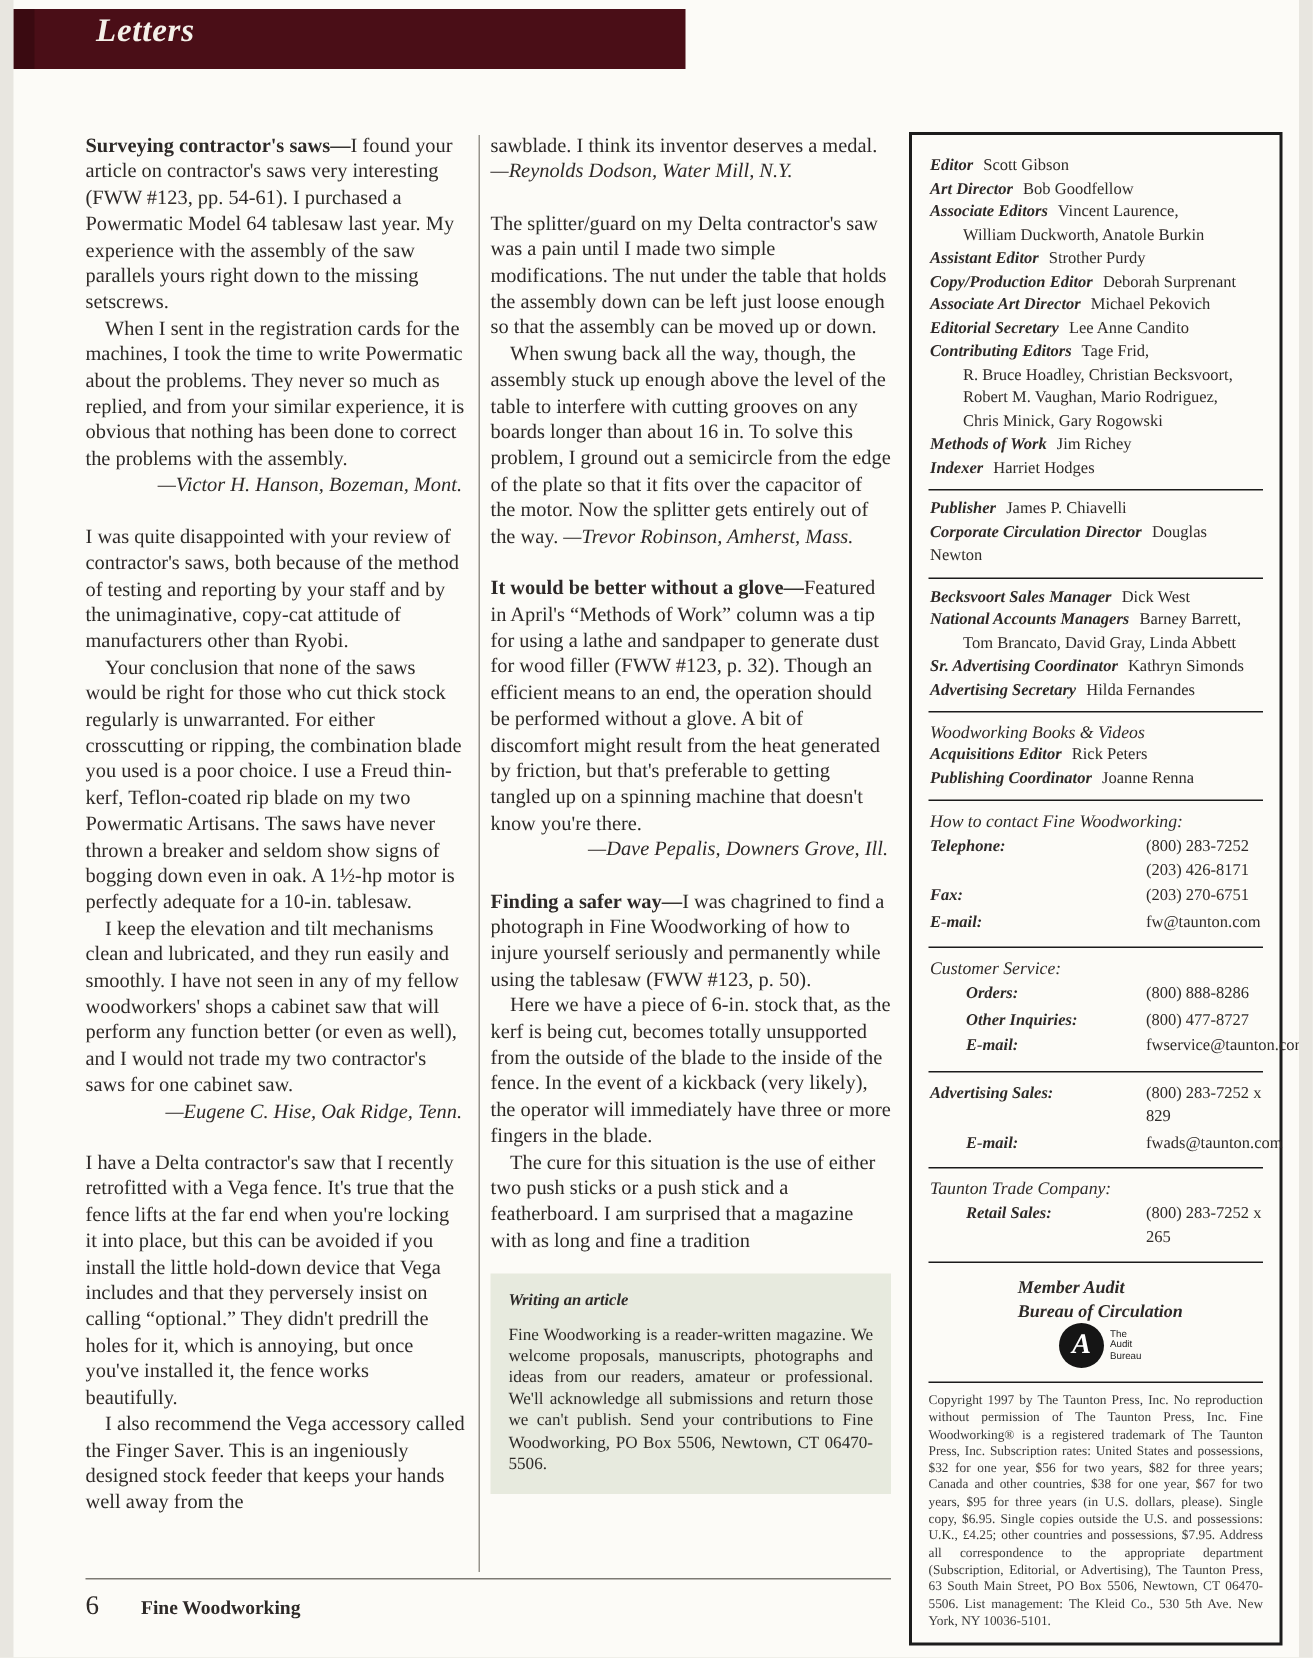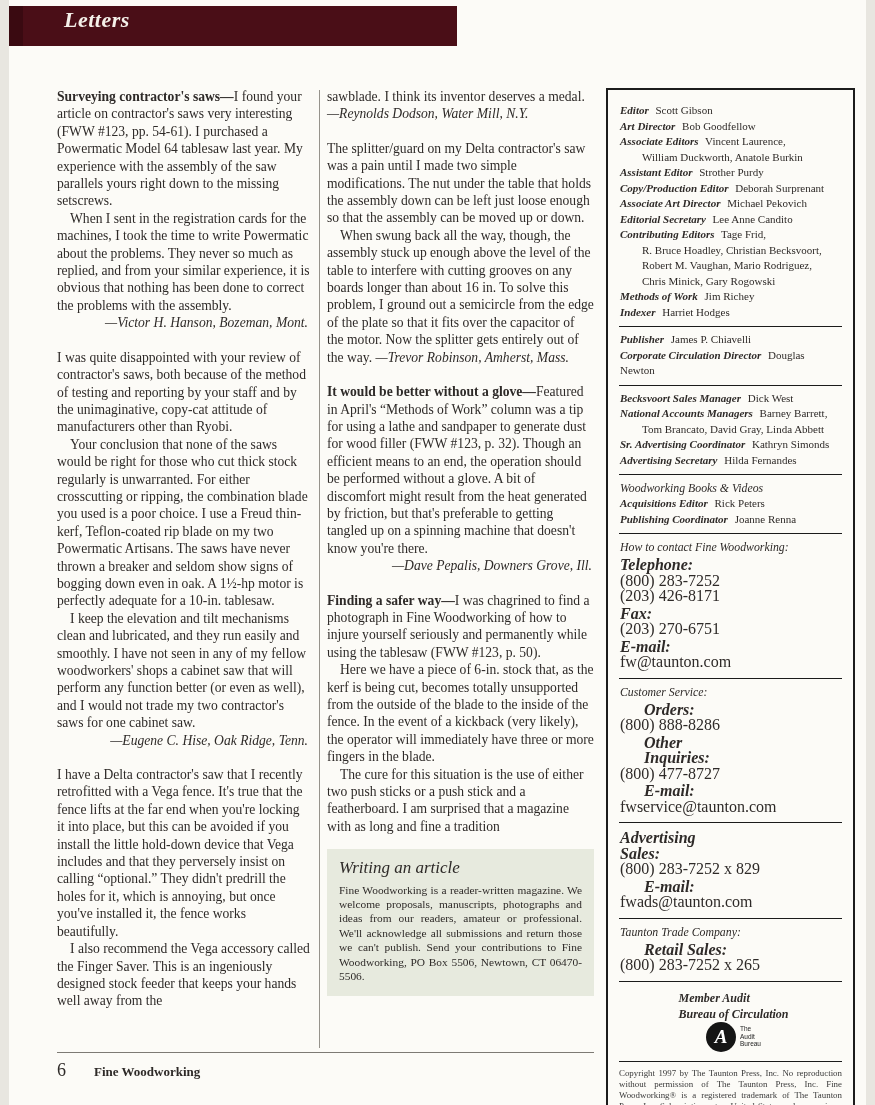--- a/index.html
+++ b/index.html
@@ -19,42 +19,42 @@
   .para{margin:0;}
   .para.indent{text-indent:13px;}
   .para.gap{margin-top:17px;}
   .lead{font-weight:bold;}
   .sig{font-style:italic;}
   p.sigline{text-align:right;padding-right:2px;}
   .col-rule{position:absolute;left:310px;top:90px;width:1px;height:958px;background:#96938c;}
 
   
   .writing-box{margin-top:14px;background:#e7eade;padding:10px 12px 12px;box-sizing:border-box;width:267px;}
-  .wb-title{font-weight:normal;font-style:italic;font-size:17px;margin:0 0 6px;}
+  .wb-title{font-weight:bold;font-style:italic;font-size:11px;margin:0 0 6px;}
   .wb-text{font-size:11.4px;line-height:14.4px;text-align:justify;margin:0;}
 
   
   .masthead{position:absolute;left:597px;top:88px;width:249px;box-sizing:border-box;
             border:2px solid #1c1c1c;padding:8px 11px 9px;background:#fcfbf7;}
   .mh-logo{padding:2px 0 2px 6px;color:#141414;}
   .logo-line1{font-size:23px;line-height:21px;margin-left:30px;display:block;}
   .logo-line2{font-size:28px;line-height:25px;display:block;letter-spacing:.5px;}
   .logo-ticks{width:118px;height:5px;border-top:2px solid #141414;
               background:repeating-linear-gradient(90deg,#141414 0 2.5px,transparent 2.5px 9px);
               margin:1px 0 2px 2px;}
   .mh-section{border-bottom:1.5px solid #1b1b1b;padding:5px 1px 6px;}
   .mh-row{font-size:11px;line-height:15.5px;}
   .mh-label{font-style:italic;font-weight:bold;padding-right:4px;}
   .mh-cont{padding-left:22px;}
   .mh-heading{font-style:italic;font-weight:normal;font-size:11.8px;line-height:16px;}
-  .mh-crow{display:flex;font-size:16px;line-height:15.5px;margin:2px 0;flex-direction:column;}
+  .mh-crow{display:flex;font-size:11px;line-height:15.5px;margin:2px 0;}
   .mh-clabel{font-style:italic;font-weight:bold;width:112px;flex:none;box-sizing:border-box;}
   .mh-crow.indent .mh-clabel{padding-left:24px;}
   .mh-cvals{flex:1;}
-  .mh-cval{display:block;}
+  .mh-cval{display:block;margin-left:32px;}
   .mh-member{display:flex;align-items:center;justify-content:space-between;
              padding:8px 4px 9px 10px;border-bottom:1.5px solid #1b1b1b;flex-direction:column;}
   .member-text{font-style:italic;font-weight:bold;font-size:12px;line-height:16px;}
   .audit-logo{display:flex;align-items:center;gap:4px;}
   .audit-circle{width:30px;height:30px;background:#151515;border-radius:50%;color:#fff;
                 display:flex;align-items:center;justify-content:center;
                 font-weight:bold;font-style:italic;font-size:19px;}
   .audit-text{font-size:6.5px;line-height:7.5px;color:#222;font-family:"Liberation Sans",sans-serif;}
   .mh-copyright{font-size:8.9px;line-height:11.3px;text-align:justify;padding-top:6px;color:#3a3a3a;}
 

